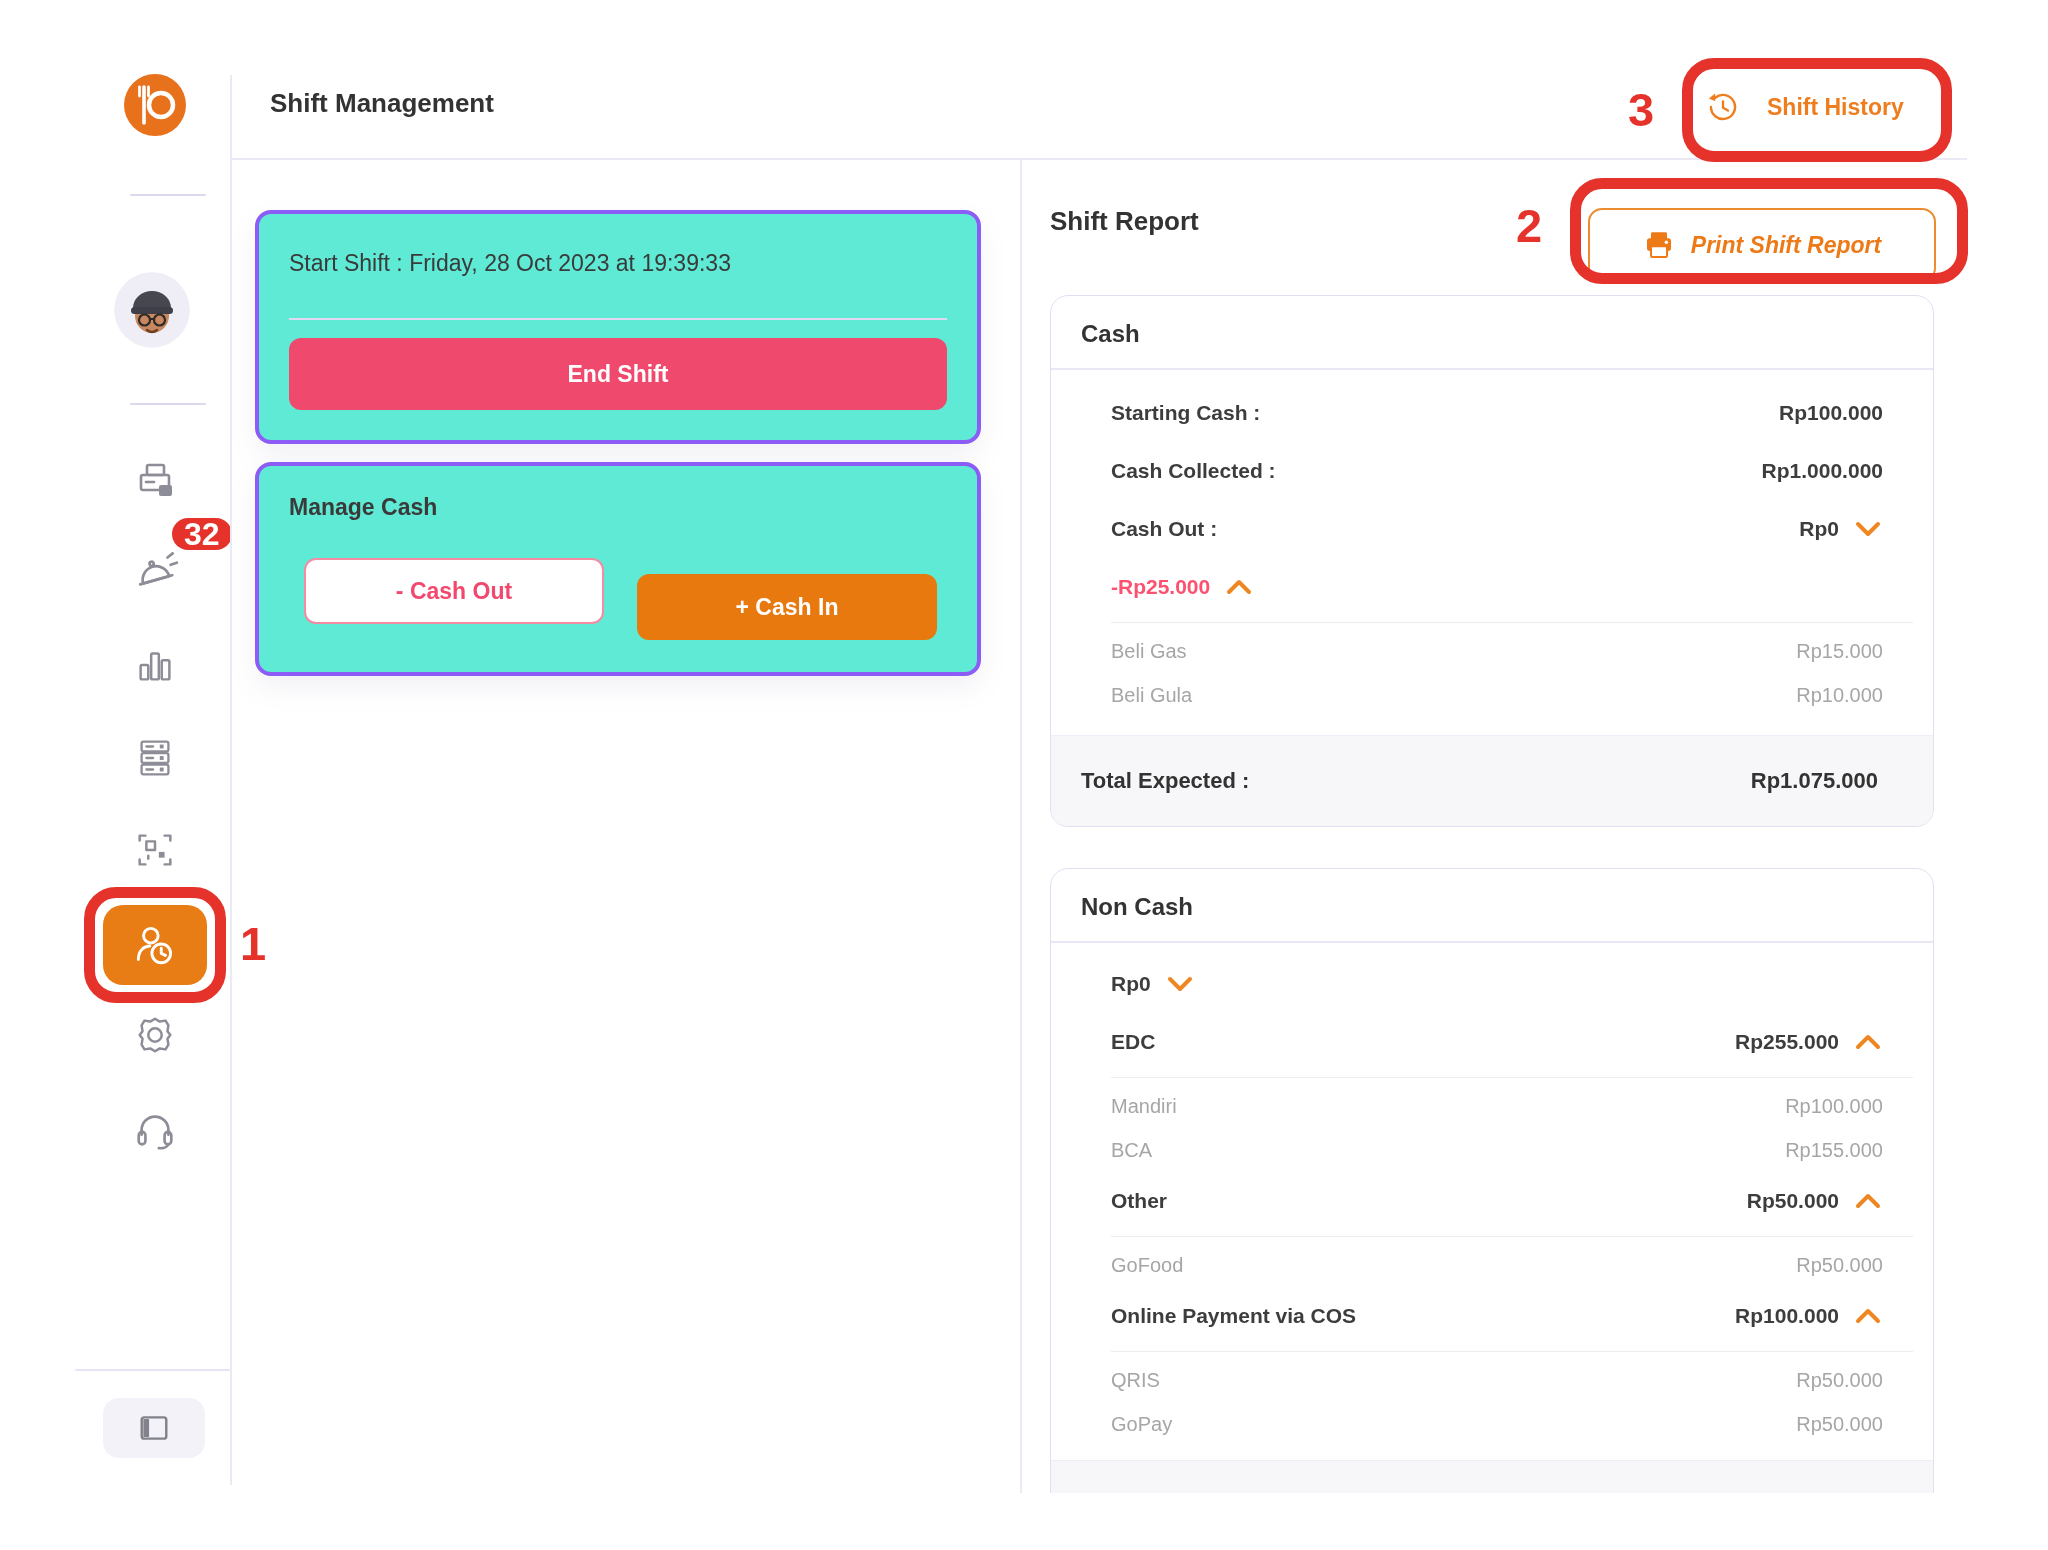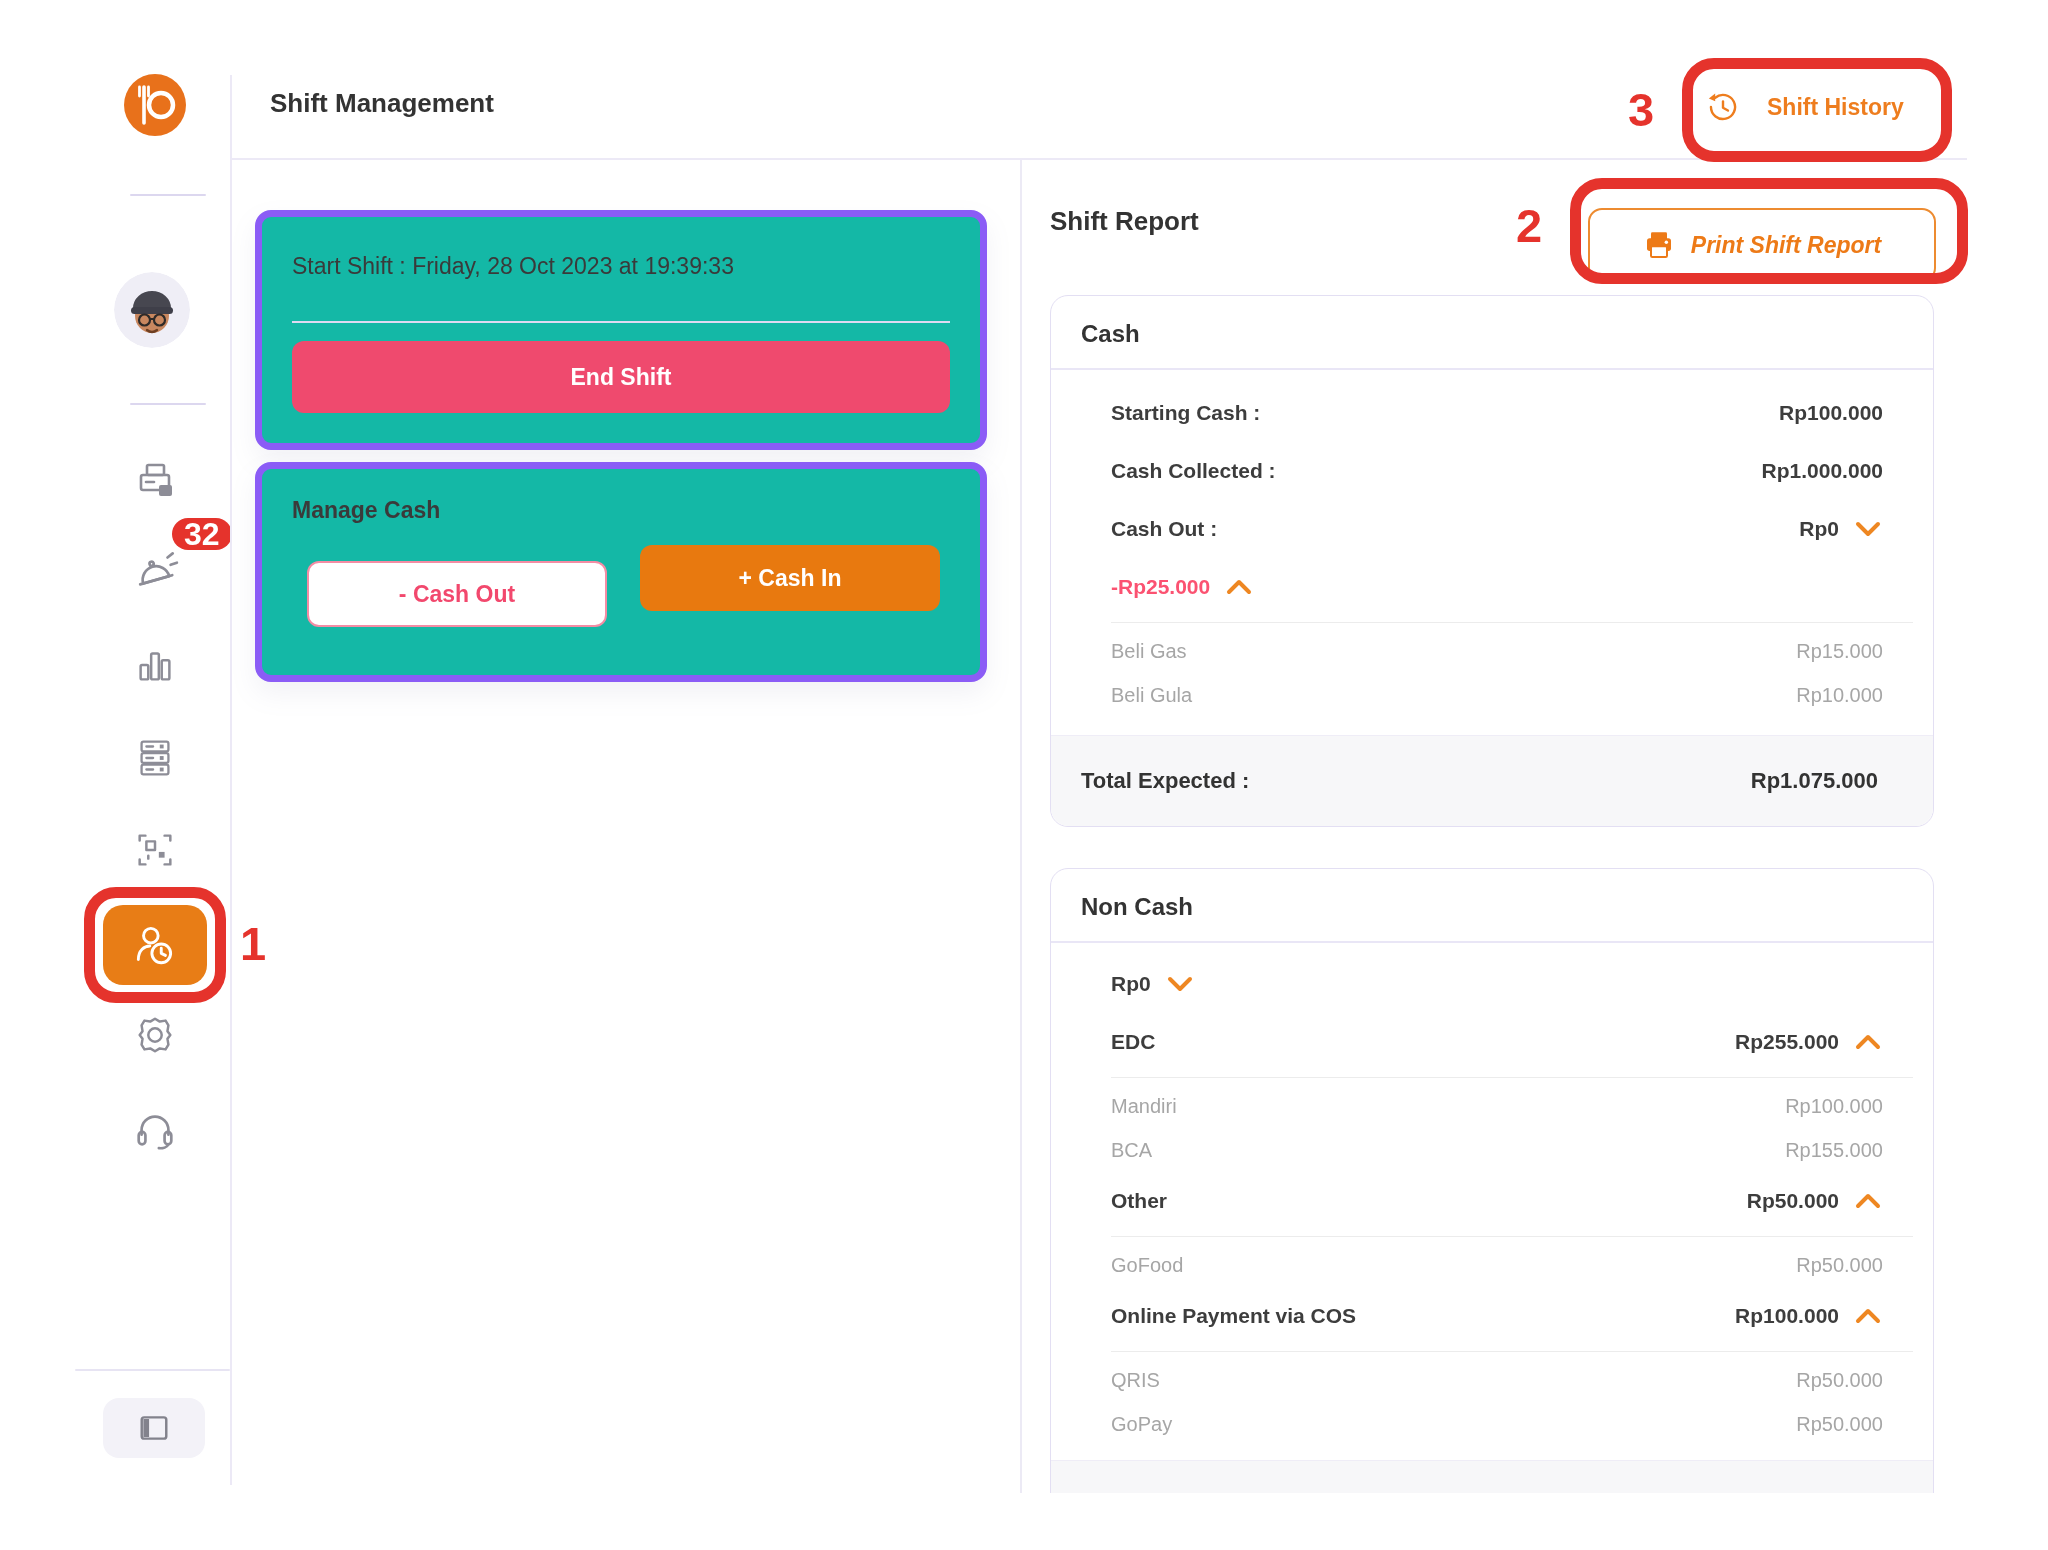--- a/index.html
+++ b/index.html
@@ -19,29 +19,29 @@
 
   
   .page-title{position:absolute;left:270px;top:88px;font-size:26px;font-weight:bold;color:#333;}
   .shift-history{position:absolute;left:1706px;top:90px;display:flex;align-items:center;gap:27px;color:#ee7d1e;font-size:23px;font-weight:bold;cursor:pointer;}
 
   
   .ring{position:absolute;border:11px solid #e5332c;border-radius:32px;background:transparent;pointer-events:none;}
   .annot-num{position:absolute;color:#e5332c;font-size:47px;font-weight:bold;pointer-events:none;}
 
   
-  .lcard{position:absolute;background:#14b8a6;border:7px solid #8b5cf6;border-radius:16px;box-shadow:0 12px 26px rgba(130,125,170,.10);}
+  .lcard{position:absolute;background:#5eead4;border:4px solid #8b5cf6;border-radius:16px;box-shadow:0 12px 26px rgba(130,125,170,.10);}
   #start-card{left:255px;top:210px;width:718px;height:226px;}
   .start-text{position:absolute;left:30px;top:36px;font-size:23px;color:#3a3a3a;}
   .start-divider{position:absolute;left:30px;top:104px;width:658px;height:2px;background:#dfdaf2;}
   .end-btn{position:absolute;left:30px;top:124px;width:658px;height:72px;background:#ef4a6e;border:none;border-radius:12px;color:#fff;font-size:23px;font-weight:bold;font-family:inherit;cursor:pointer;}
   #manage-card{left:255px;top:462px;width:718px;height:206px;}
   .manage-title{position:absolute;left:30px;top:28px;font-size:23px;font-weight:bold;color:#3a3a3a;}
   .cashout-btn{position:absolute;left:45px;top:92px;width:300px;height:66px;background:#fff;border:2px solid #f48ca4;border-radius:12px;color:#f2486d;font-size:23px;font-weight:bold;font-family:inherit;cursor:pointer;}
-  .cashin-btn{position:absolute;left:378px;top:76px;width:300px;height:66px;background:#e8790f;border:none;border-radius:12px;color:#fff;font-size:23px;font-weight:bold;font-family:inherit;cursor:pointer;}
+  .cashin-btn{position:absolute;left:378px;top:108px;width:300px;height:66px;background:#e8790f;border:none;border-radius:12px;color:#fff;font-size:23px;font-weight:bold;font-family:inherit;cursor:pointer;}
 
   
   .colline{position:absolute;left:1020px;top:160px;width:2px;height:1333px;background:#eceaf5;}
   .report-title{position:absolute;left:1050px;top:206px;font-size:26px;font-weight:bold;color:#333;}
   .print-btn{position:absolute;left:1588px;top:208px;width:344px;height:70px;background:#fff;border:2px solid #ed8b30;border-radius:14px;display:flex;align-items:center;justify-content:center;gap:16px;color:#ed7a17;font-size:23px;font-weight:bold;cursor:pointer;font-style:italic;}
 
   .rcard{position:absolute;left:1050px;width:882px;background:#fff;border:1px solid #e3dff3;border-radius:18px;}
   #cash-card{top:295px;}
   #noncash-card{top:868px;height:700px;}
   .card-h{font-size:24px;font-weight:bold;color:#333;padding:24px 30px 20px 30px;}

